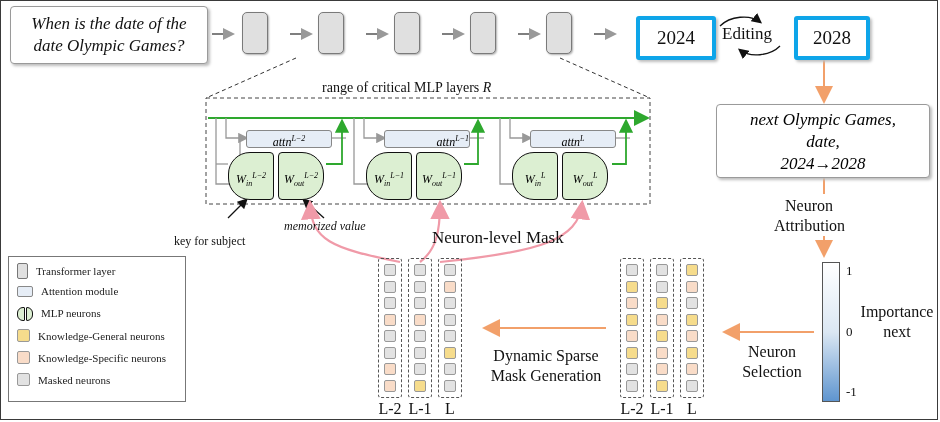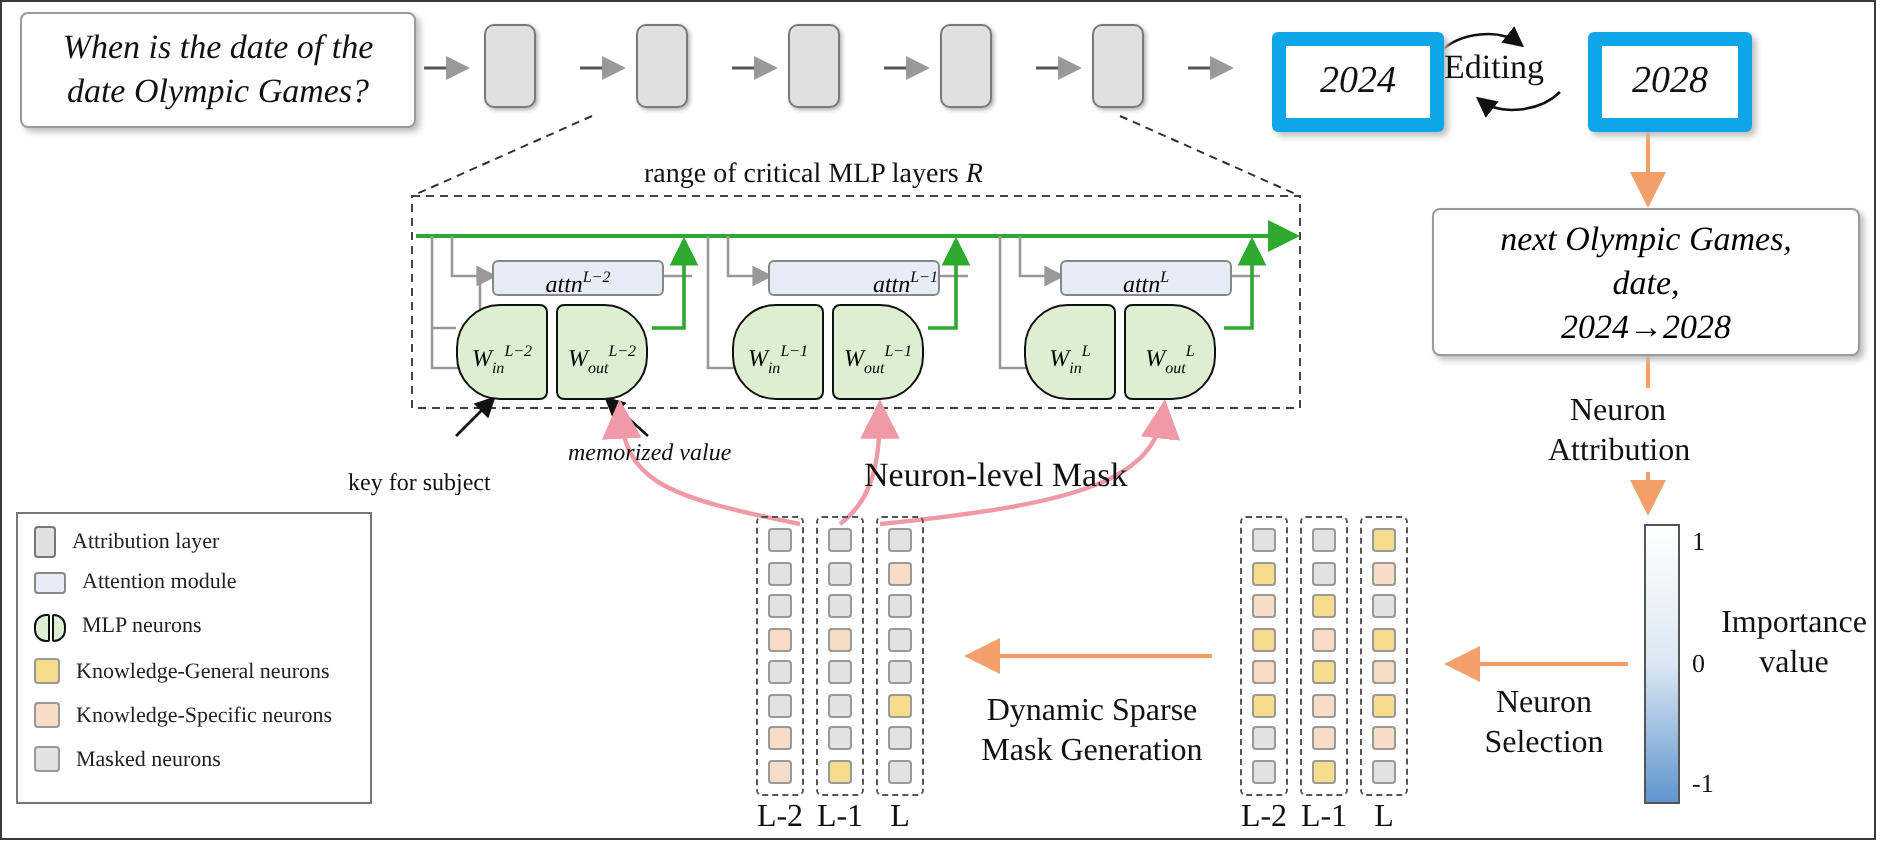--- a/index.html
+++ b/index.html
@@ -1,21 +1,21 @@
 <!DOCTYPE html>
 <html><head>
 <meta charset="utf-8">
 <style>
   html,body{margin:0;padding:0;background:#fff;}
   body{width:940px;height:422px;position:relative;overflow:hidden;font-family:"Liberation Serif",serif;}
   .abs{position:absolute;}
   .frame{position:absolute;left:0;top:0;width:938px;height:420px;border:1px solid #3a3a3a;box-sizing:border-box;}
   .qbox{left:10px;top:6px;width:196px;height:56px;border:1px solid #9a9a9a;border-radius:4px;box-shadow:2px 2px 3px #bdbdbd;background:#fff;display:flex;align-items:center;justify-content:center;text-align:center;font-style:italic;font-size:17px;line-height:22px;color:#111;}
   .tlayer{width:24px;height:40px;border:1px solid #7a7a7a;border-radius:5px;background:#e0e0e0;box-shadow:1px 1px 2px #b0b0b0;}
-  .ansbox{height:36px;border:7px solid #0ea5e9;border-radius:3px;box-shadow:2px 2px 3px #bdbdbd;background:#fff;display:flex;align-items:center;justify-content:center;font-style:italic;font-size:19px;color:#111;}
+  .ansbox{height:36px;border:4px solid #0ea5e9;border-radius:3px;box-shadow:2px 2px 3px #bdbdbd;background:#fff;display:flex;align-items:center;justify-content:center;font-size:19px;color:#111;}
   .txt{color:#111;}
   .legend{left:8px;top:256px;width:176px;height:144px;border:1px solid #777;background:#fff;}
   .legrow{position:absolute;left:8px;display:flex;align-items:center;font-size:11px;color:#222;}
   .legicon{display:inline-block;margin-right:8px;}
   .cell{position:absolute;width:12px;height:12px;border:1px solid #999;border-radius:2px;box-sizing:border-box;}
   .col{position:absolute;border:1px dashed #555;border-radius:3px;box-sizing:border-box;}
   .collabel{position:absolute;font-size:16px;color:#111;text-align:center;width:30px;}
   .scorebar{left:822px;top:262px;width:16px;height:138px;border:1px solid #555;background:linear-gradient(#ffffff,#dbe7f3 50%,#5f95cf);}
   svg{position:absolute;left:0;top:0;}
 </style>
@@ -163,27 +163,27 @@
   <div>Dynamic Sparse</div>
   <div>Mask Generation</div>
 </div>
 
 <div class="abs scorebar"></div>
 <div class="abs txt" style="left:846px;top:263px;font-size:13px;">1</div>
 <div class="abs txt" style="left:846px;top:324px;font-size:13px;">0</div>
 <div class="abs txt" style="left:846px;top:384px;font-size:13px;">-1</div>
 <div class="abs txt" style="left:860px;top:302px;font-size:16px;text-align:center;width:74px;line-height:20px;">
   <div>Importance</div>
-  <div>value</div>
+  <div>next</div>
 </div>
 
 <div class="abs legend" id="legend">
     <div class="legrow" style="top: 6px;">
       <span class="legicon" style="width:9px;height:14px;border:1px solid #777;border-radius:2px;background:#e0e0e0;"></span>
-      <span>Attribution layer</span>
+      <span>Transformer layer</span>
     </div>
     <div class="legrow" style="top: 28px;">
       <span class="legicon" style="width:14px;height:9px;border:1px solid #888;border-radius:2px;background:#e6edf6;"></span>
       <span>Attention module</span>
     </div>
     <div class="legrow" style="top: 50px;">
       <span class="legicon" style="width:16px;height:12px;display:inline-flex;gap:1px;">
         <span style="width:7px;height:12px;border:1px solid #111;border-radius:6px 1px 1px 6px;background:#dcefd2"></span>
         <span style="width:7px;height:12px;border:1px solid #111;border-radius:1px 6px 6px 1px;background:#dcefd2"></span>
       </span>

